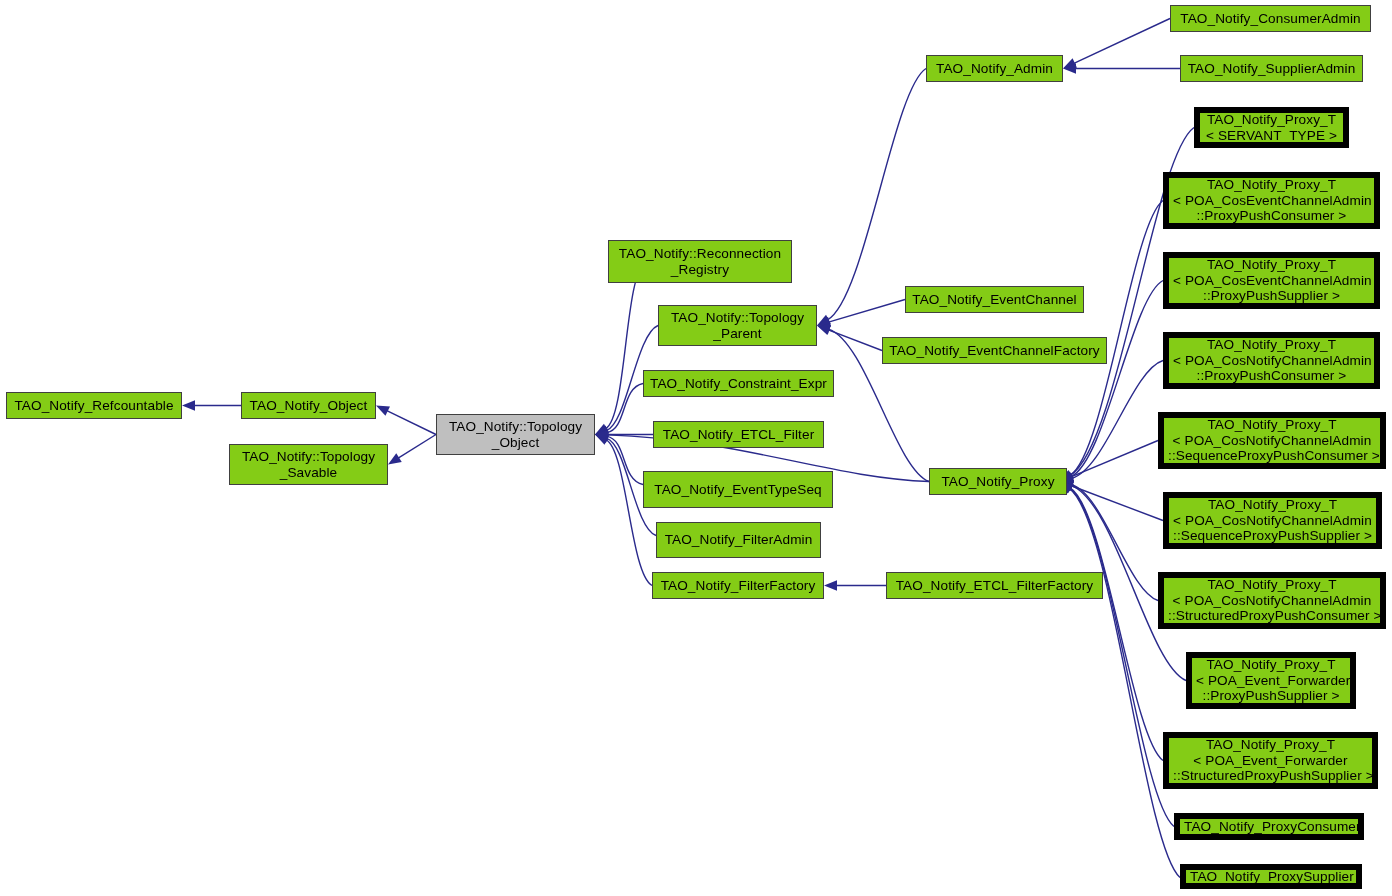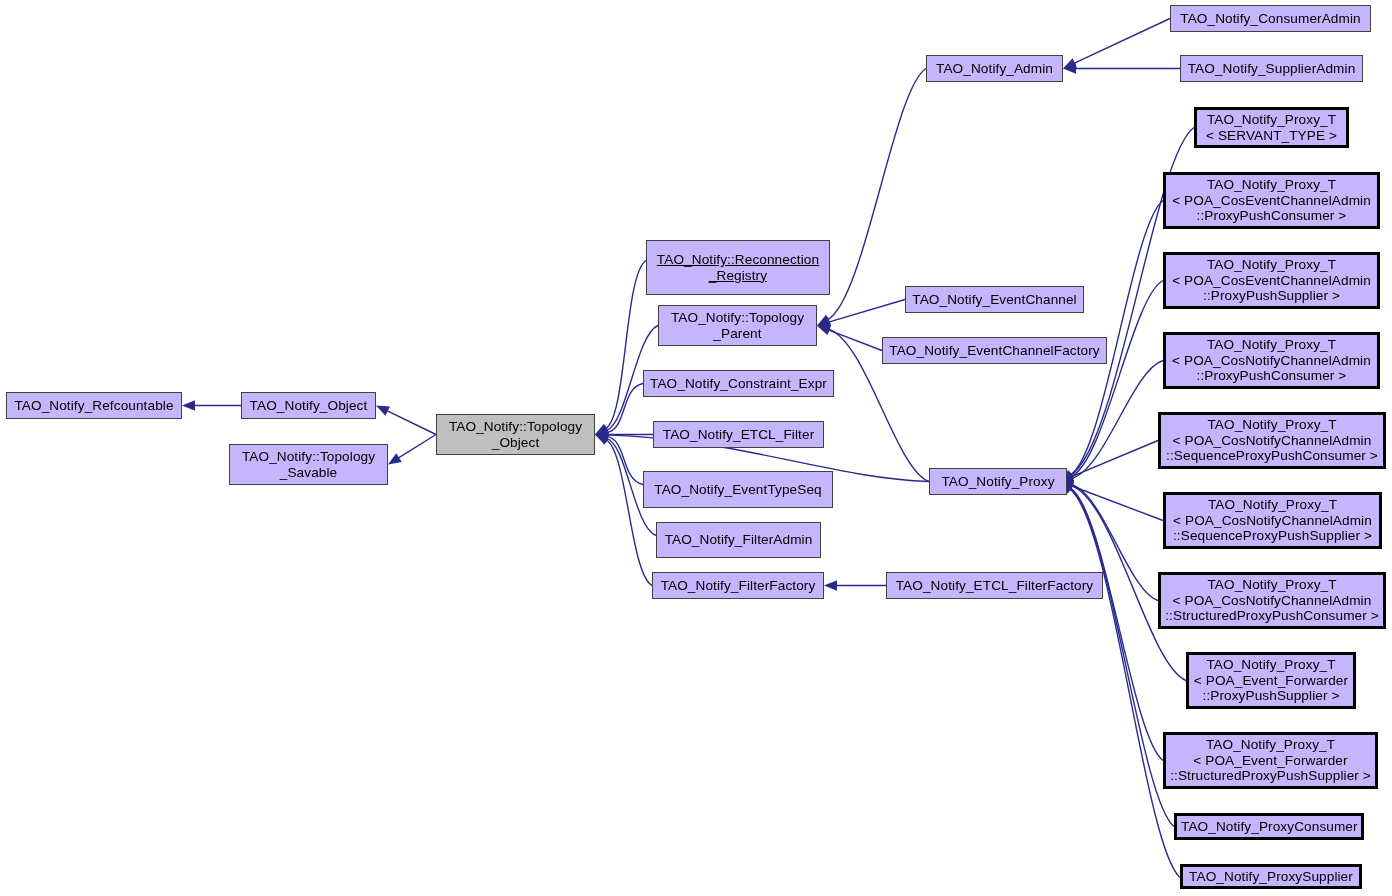--- a/index.html
+++ b/index.html
@@ -24,34 +24,34 @@
     width: 1392px;
     height: 896px;
   }
   .node {
     position: absolute;
     box-sizing: border-box;
     display: flex;
     align-items: center;
     justify-content: center;
     text-align: center;
-    background: #c4b5fd;
+    background: #84cc16;
     border: 1px solid #404040;
     font-size: 13.6px;
     line-height: 15.5px;
     color: #000000;
     white-space: pre;
     letter-spacing: 0.1px;
     z-index: 5;
   }
   .node.gray {
     background: #bfbfbf;
   }
   .node.red {
-    border: 3px solid #000000;
+    border: 6px solid #000000;
   }
   .node .lbl {
     display: block;
     width: 100%;
     padding: 0 4px;
     box-sizing: border-box;
   }
 </style>
 </head>
 <body>
@@ -119,21 +119,21 @@
         <polygon points="1060,481.5 1067.2800000000002,493.46000000000004 1073.52,485.14" fill="#2a2a8c"></polygon>
       </g>
   </svg>
   <div id="node-layer">
       <div class="node" style="left: 6px; top: 392px; width: 176px; height: 27px;"><span class="lbl">TAO_Notify_Refcountable</span></div>
       <div class="node" style="left: 241px; top: 392px; width: 135px; height: 27px;"><span class="lbl">TAO_Notify_Object</span></div>
       <div class="node" style="left: 229px; top: 444px; width: 159px; height: 41px;"><span class="lbl">TAO_Notify::Topology
 _Savable</span></div>
       <div class="node gray" style="left: 436px; top: 414px; width: 159px; height: 41px;"><span class="lbl">TAO_Notify::Topology
 _Object</span></div>
-      <div class="node" style="left: 646px; top: 240px; width: 184px; height: 55px; text-decoration: underline;"><span class="lbl">TAO_Notify::Reconnection
+      <div class="node" style="left: 608px; top: 240px; width: 184px; height: 43px;"><span class="lbl">TAO_Notify::Reconnection
 _Registry</span></div>
       <div class="node" style="left: 658px; top: 305px; width: 159px; height: 41px;"><span class="lbl">TAO_Notify::Topology
 _Parent</span></div>
       <div class="node" style="left: 643px; top: 370px; width: 191px; height: 27px;"><span class="lbl">TAO_Notify_Constraint_Expr</span></div>
       <div class="node" style="left: 653px; top: 421px; width: 171px; height: 27px;"><span class="lbl">TAO_Notify_ETCL_Filter</span></div>
       <div class="node" style="left: 643px; top: 471px; width: 190px; height: 37px;"><span class="lbl">TAO_Notify_EventTypeSeq</span></div>
       <div class="node" style="left: 656px; top: 522px; width: 165px; height: 36px;"><span class="lbl">TAO_Notify_FilterAdmin</span></div>
       <div class="node" style="left: 652px; top: 572px; width: 172px; height: 27px;"><span class="lbl">TAO_Notify_FilterFactory</span></div>
       <div class="node" style="left: 886px; top: 572px; width: 217px; height: 27px;"><span class="lbl">TAO_Notify_ETCL_FilterFactory</span></div>
       <div class="node" style="left: 926px; top: 55px; width: 137px; height: 27px;"><span class="lbl">TAO_Notify_Admin</span></div>

